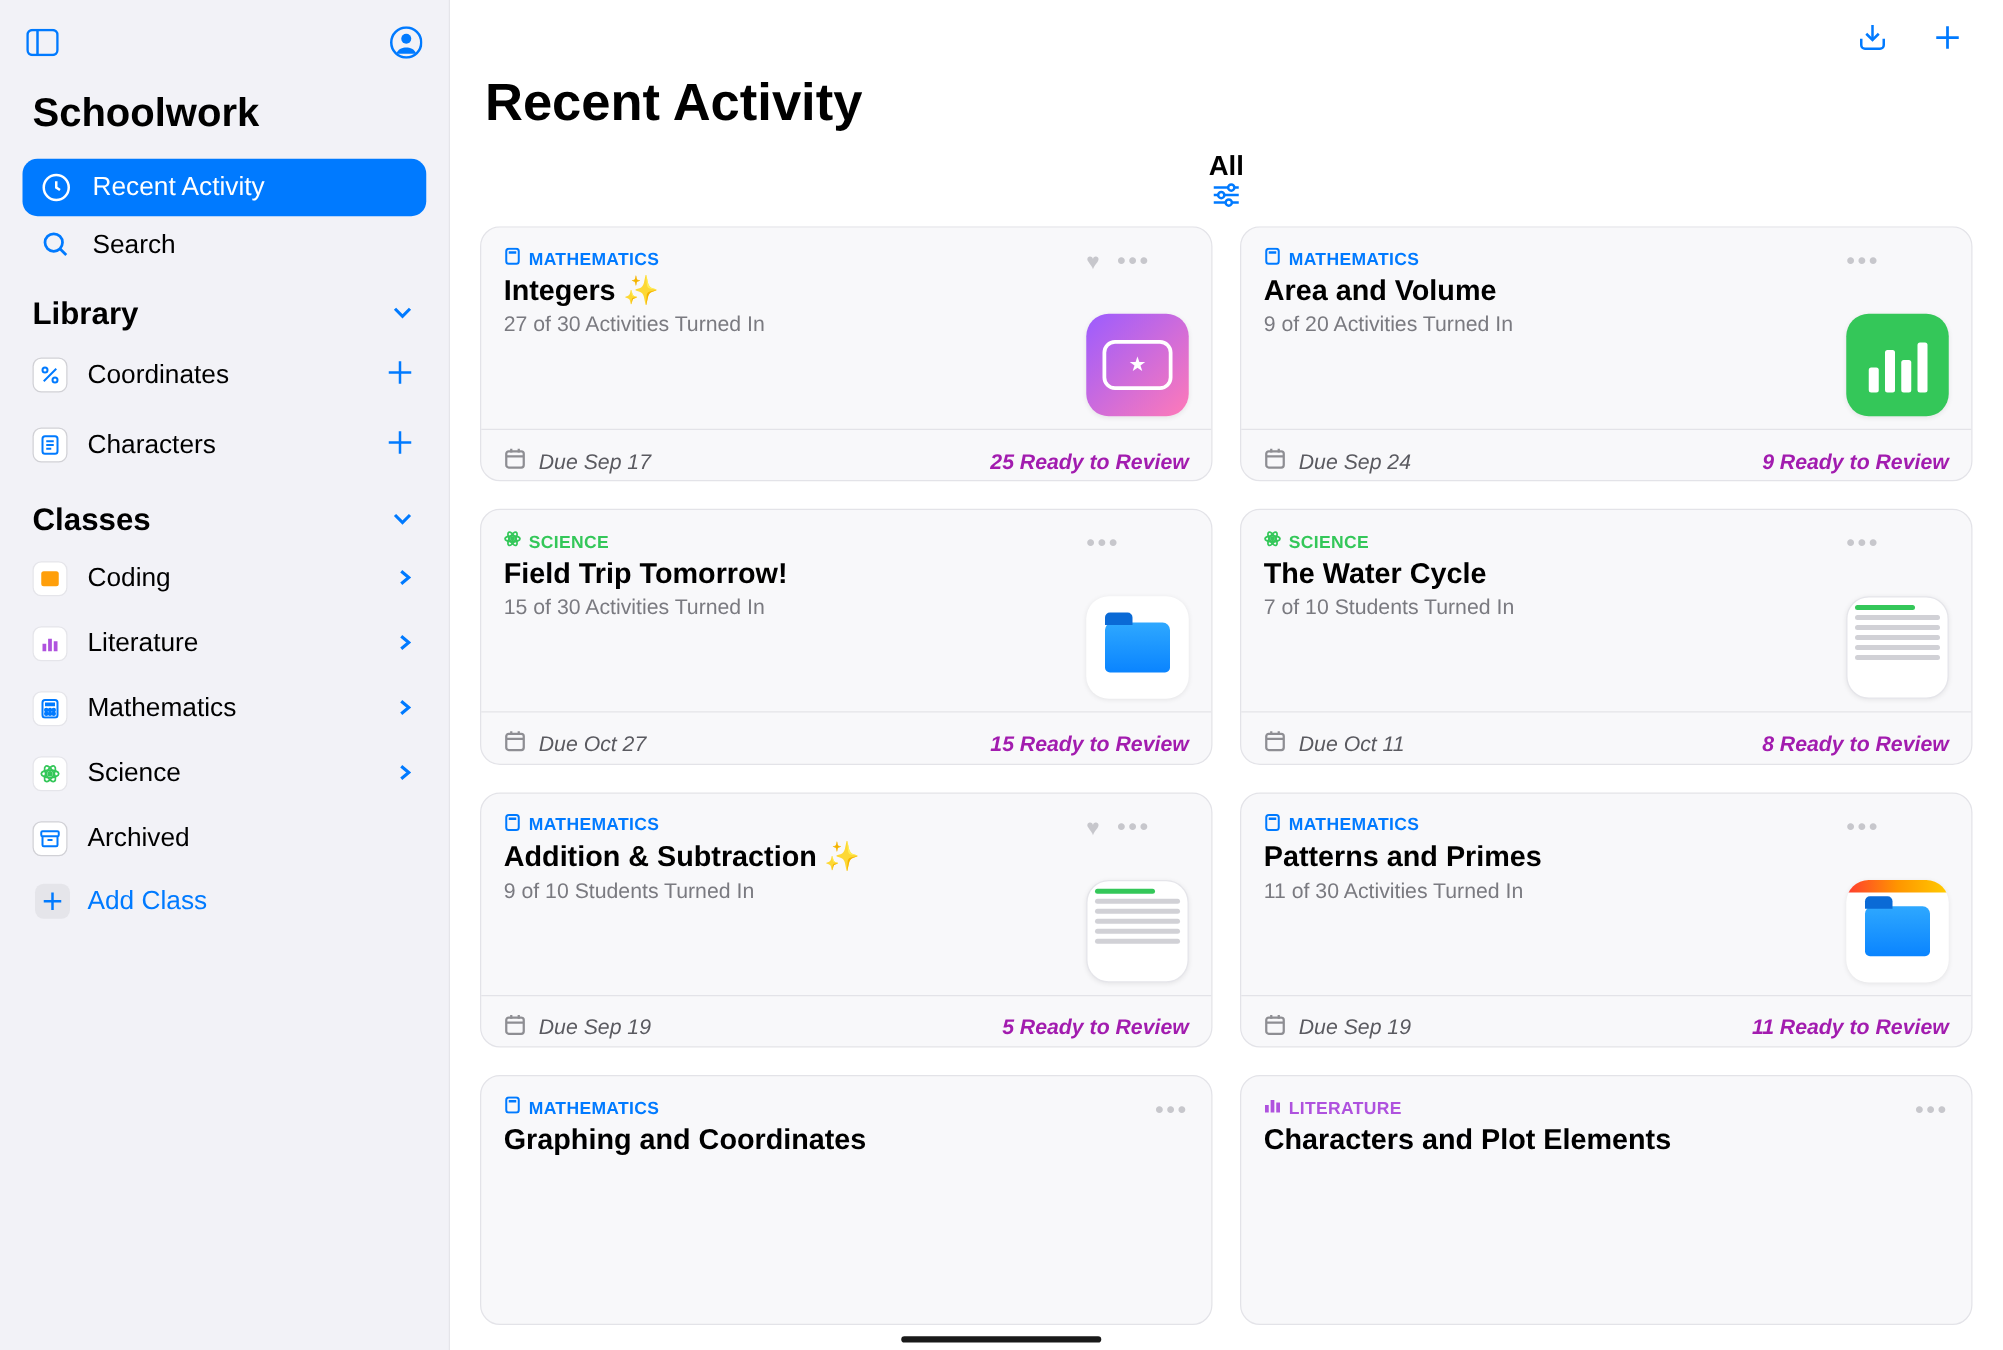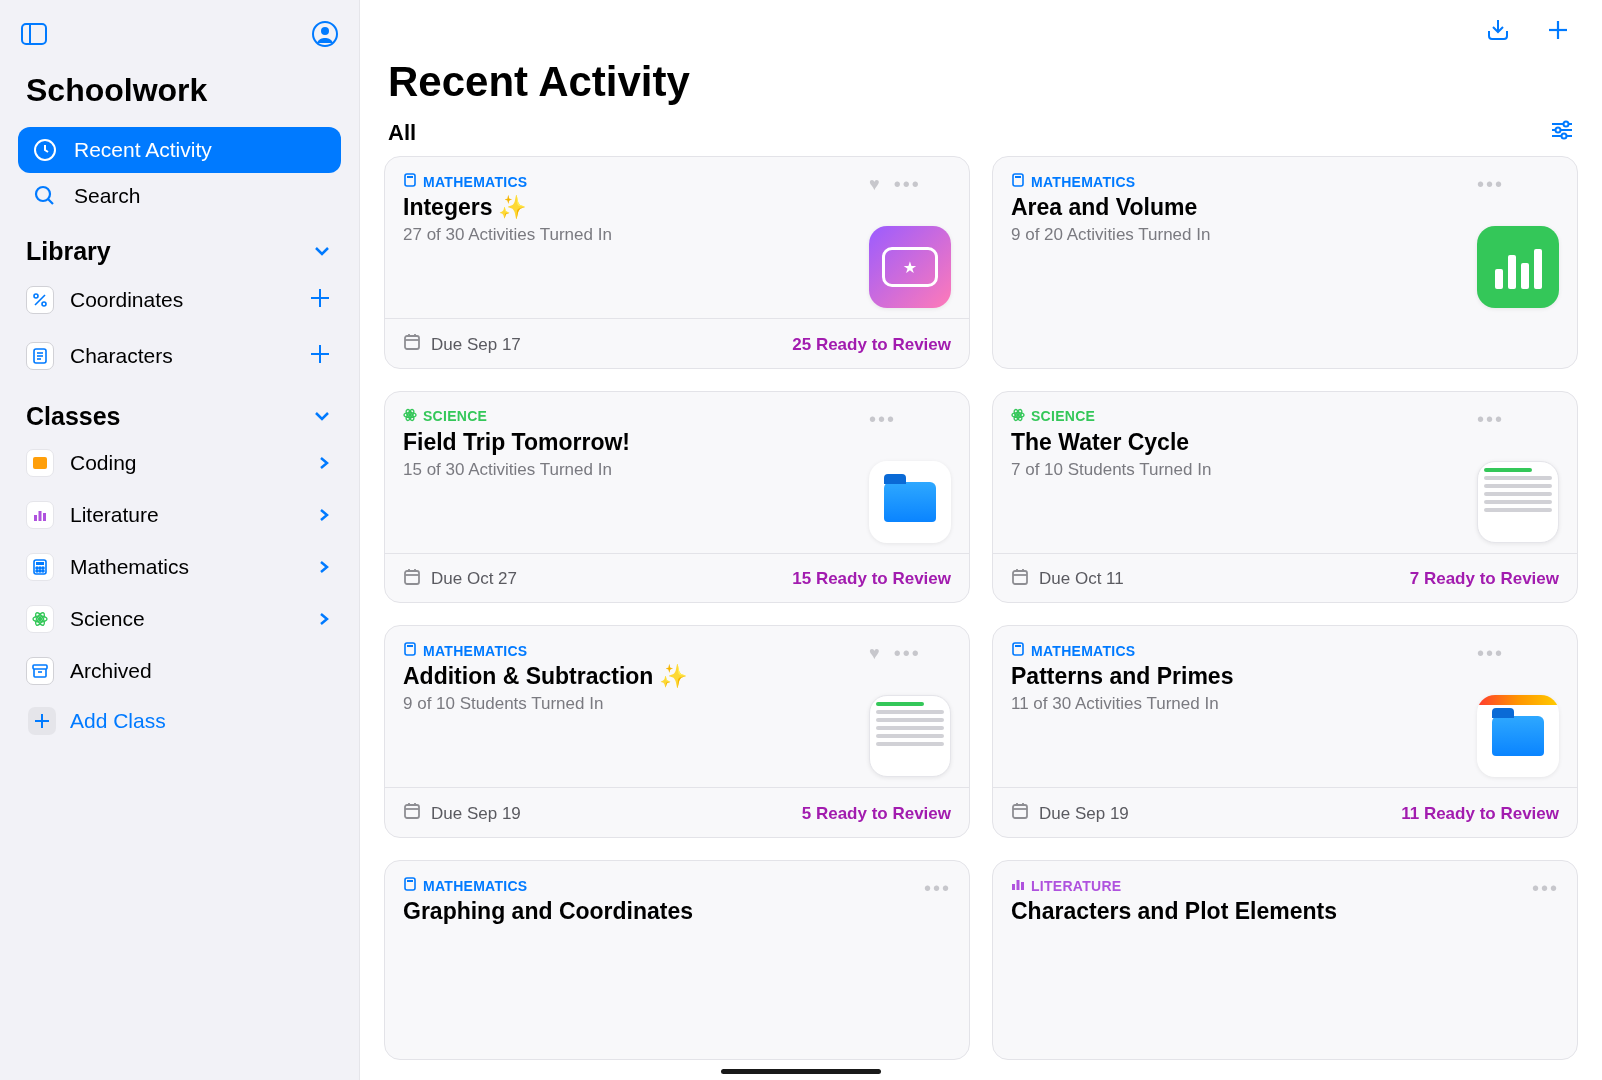--- a/index.html
+++ b/index.html
@@ -126,21 +126,23 @@
     padding: 8px 28px 0 28px;
   }
   .main-title {
     font-size: 42px;
     font-weight: 700;
     margin-bottom: 14px;
   }
   .filter-row {
     display:flex;
     justify-content:space-between;
+    align-items:center;
     padding: 0 28px 10px 28px;
+    flex-direction: column;
   }
   .filter-label { font-size:22px; font-weight:600; }
   .filter-icon { color:#007aff; cursor:pointer; }
 
   .cards {
     flex:1;
     overflow-y:auto;
     padding: 0 24px 20px 24px;
     display:grid;
     grid-template-columns: 1fr 1fr;
@@ -196,20 +198,21 @@
   .heart { font-size:18px; }
   .dots  { font-size:20px; letter-spacing:2px; cursor:pointer; }
 
   .card-footer {
     border-top:1px solid #e3e3e8;
     display:flex;
     justify-content:space-between;
     align-items:center;
     padding: 14px 18px;
     font-size: 17px;
+    font-style: italic;
   }
   .due { display:flex; align-items:center; gap:10px; color:#5a5a60; }
   .due svg { color:#8e8e93; }
   .ready { color:#a21caf; font-weight:600; cursor:pointer; }
 
   .home-indicator {
     position:absolute;
     bottom:6px; left:50%; transform:translateX(-50%);
     width:160px; height:5px;
     background:#000; border-radius:3px;
@@ -553,20 +556,34 @@
               <div class="bars">
                 <span></span>
                 <span></span>
                 <span></span>
                 <span></span>
               </div>
             </div>
       </div>
     </div>
 
+    <div class="card-footer">
+      <div class="due">
+        <span>
+          <svg width="18" height="18" viewBox="0 0 18 18" fill="none" stroke="currentColor" stroke-width="1.8">
+                <rect x="2" y="3" width="14" height="13" rx="2"></rect>
+                <line x1="2" y1="7" x2="16" y2="7"></line>
+                <line x1="6" y1="1" x2="6" y2="4"></line>
+                <line x1="12" y1="1" x2="12" y2="4"></line>
+              </svg>
+        </span>
+        <span>Due Sep 24</span>
+      </div>
+      <span class="ready">9 Ready to Review</span>
+    </div>
   </div>
       <div class="card">
     <div class="card-body">
       <div class="card-text">
         <div class="card-subject science">
           <span><svg width="14" height="14" viewBox="0 0 14 14" fill="none" stroke="currentColor" stroke-width="1.4">
                   <circle cx="7" cy="7" r="1.2" fill="currentColor"></circle>
                   <ellipse cx="7" cy="7" rx="6" ry="2.4"></ellipse>
                   <ellipse cx="7" cy="7" rx="6" ry="2.4" transform="rotate(60 7 7)"></ellipse>
                   <ellipse cx="7" cy="7" rx="6" ry="2.4" transform="rotate(-60 7 7)"></ellipse>
@@ -640,21 +657,21 @@
         <span>
           <svg width="18" height="18" viewBox="0 0 18 18" fill="none" stroke="currentColor" stroke-width="1.8">
                 <rect x="2" y="3" width="14" height="13" rx="2"></rect>
                 <line x1="2" y1="7" x2="16" y2="7"></line>
                 <line x1="6" y1="1" x2="6" y2="4"></line>
                 <line x1="12" y1="1" x2="12" y2="4"></line>
               </svg>
         </span>
         <span>Due Oct 11</span>
       </div>
-      <span class="ready">7 Ready to Review</span>
+      <span class="ready">8 Ready to Review</span>
     </div>
   </div>
       <div class="card">
     <div class="card-body">
       <div class="card-text">
         <div class="card-subject math">
           <span><svg width="14" height="14" viewBox="0 0 14 14" fill="none" stroke="currentColor" stroke-width="1.6">
                   <rect x="2" y="1" width="10" height="12" rx="2"></rect>
                   <rect x="4" y="3" width="6" height="2" fill="currentColor" stroke="none"></rect>
                 </svg></span>

